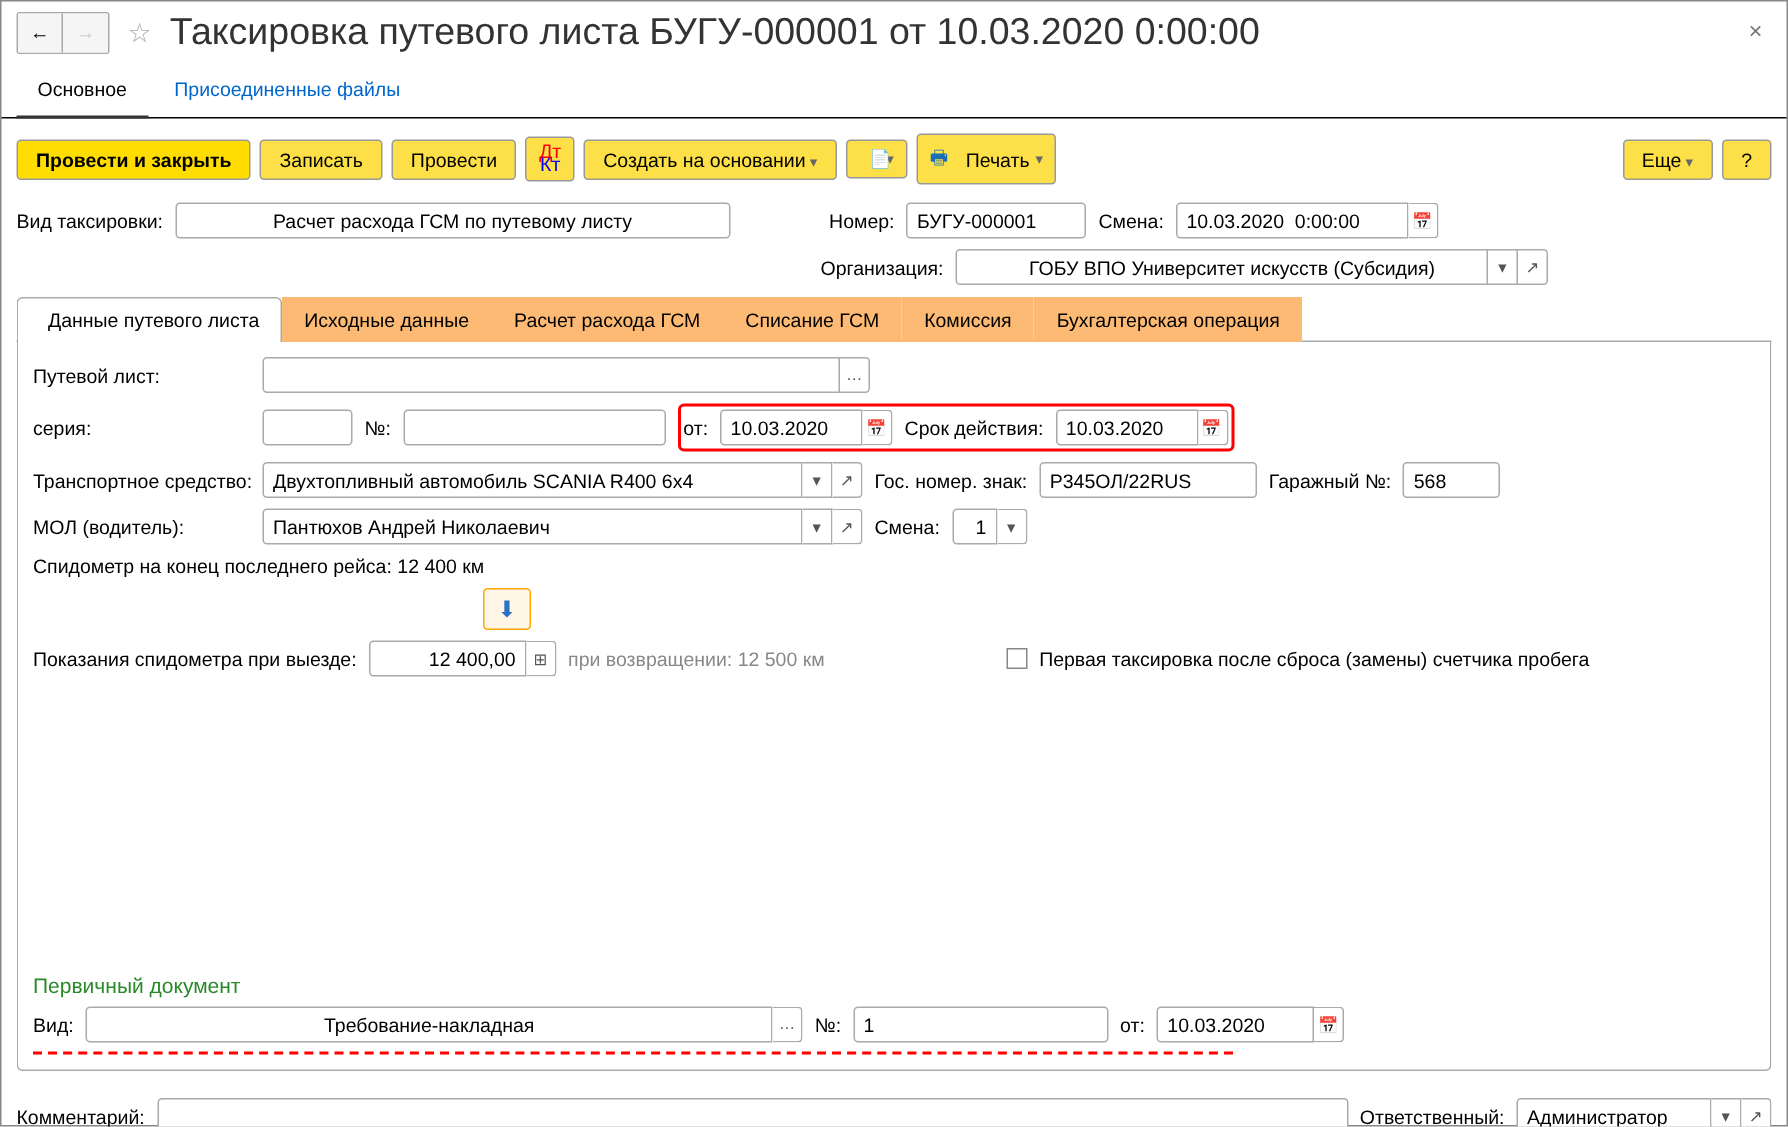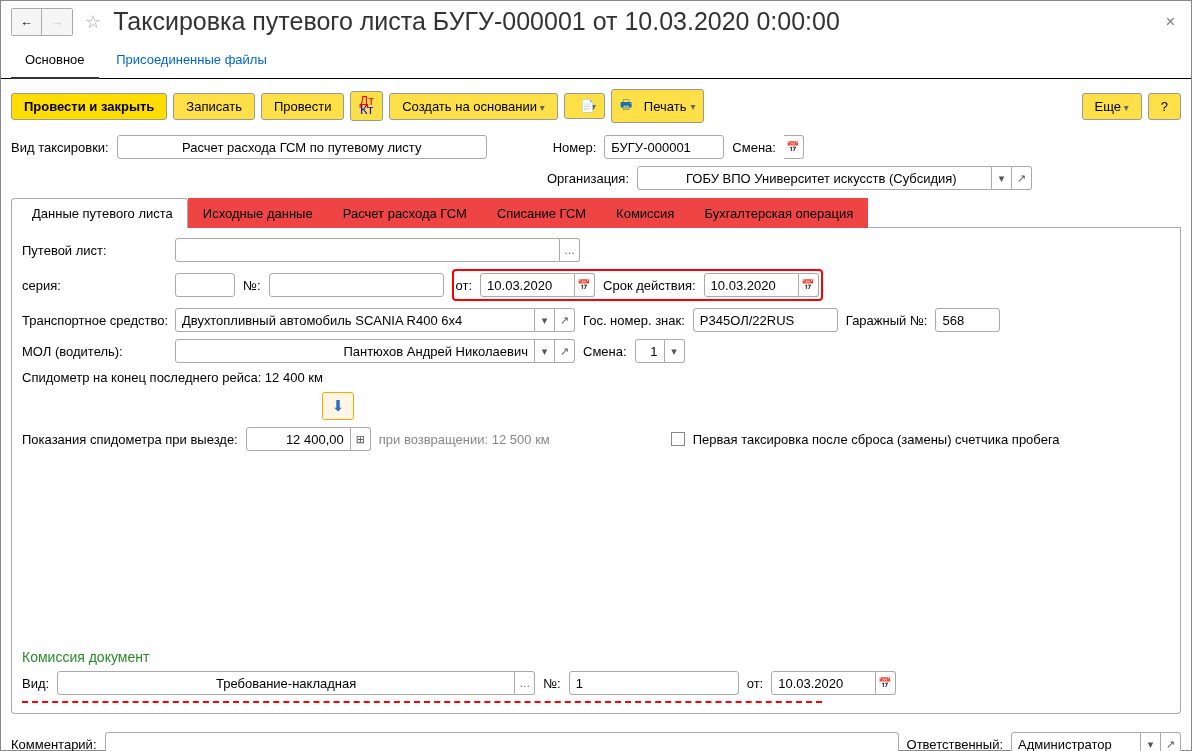--- a/index.html
+++ b/index.html
@@ -30,21 +30,21 @@
 .row { display: flex; align-items: center; gap: 8px; margin-bottom: 7px; }
 .label { white-space: nowrap; }
 .input { border: 1px solid #aaa; padding: 3px 6px; border-radius: 3px; height: 24px; background: #fff; }
 .input-group { display: flex; }
 .input-group .input { border-radius: 3px 0 0 3px; }
 .ig-btn { width: 20px; height: 24px; border: 1px solid #aaa; border-left: none; display: flex; align-items: center; justify-content: center; cursor: pointer; font-size: 11px; color: #555; background: #fff; }
 .ig-btn:last-child { border-radius: 0 3px 3px 0; }
 .ig-btn.sep { border-radius: 0; }
 
 .tabs { display: flex; border-bottom: 1px solid #aaa; margin-top: 4px; }
-.tab { padding: 7px 14px; border: 1px solid transparent; border-bottom: none; cursor: pointer; position: relative; top: 1px; background: #ef4444; }
+.tab { padding: 7px 14px; border: 1px solid transparent; border-bottom: none; cursor: pointer; position: relative; top: 1px; background: #fdba74; }
 .tab.active { border-color: #aaa; border-radius: 4px 4px 0 0; background: #fff; padding-left: 20px; }
 
 .tab-body { border: 1px solid #aaa; border-top: none; padding: 10px; border-radius: 0 0 4px 4px; height: 486px; position: relative; }
 
 .highlight { border: 2px solid red; padding: 2px; border-radius: 4px; display: flex; align-items: center; gap: 8px; }
 .arrow-down-btn { width: 32px; height: 28px; border: 1px solid #ffa500; background: #fff6e6; border-radius: 3px; display: flex; align-items: center; justify-content: center; cursor: pointer; }
 
 .primary-doc { position: absolute; bottom: 10px; left: 10px; right: 10px; }
 .green-title { color: #2a8a2a; font-size: 14px; margin-bottom: 6px; }
 .red-dashed { border-bottom: 2px dashed red; margin-top: 6px; }
@@ -97,20 +97,21 @@
 
   <div class="form">
     <div class="row">
       <span class="label">Вид таксировки:</span>
       <input class="input" style="width: 370px; text-align: center;" value="Расчет расхода ГСМ по путевому листу">
       <span style="width:50px"></span>
       <span class="label">Номер:</span>
       <input class="input" style="width: 120px;" value="БУГУ-000001">
       <span class="label">Смена:</span>
       <div class="input-group">
+        <input class="input" style="width: 155px;" value="10.03.2020  0:00:00">
         <div class="ig-btn">📅</div>
       </div>
     </div>
     <div class="row">
       <span style="width:528px"></span>
       <span class="label">Организация:</span>
       <div class="input-group">
         <input class="input" style="width: 355px; padding-left: 48px;" value="ГОБУ ВПО Университет искусств (Субсидия)">
         <div class="ig-btn sep">▾</div>
         <div class="ig-btn">↗</div>
@@ -163,21 +164,21 @@
         </div>
         <span class="label">Гос. номер. знак:</span>
         <input class="input" style="width: 145px;" value="Р345ОЛ/22RUS">
         <span class="label">Гаражный №:</span>
         <input class="input" style="width: 65px;" value="568">
       </div>
 
       <div class="row">
         <span class="label" style="width:145px">МОЛ (водитель):</span>
         <div class="input-group">
-          <input class="input" style="width: 360px; text-align: right;" value="Пантюхов Андрей Николаевич">
+          <input class="input" style="width: 360px;" value="Пантюхов Андрей Николаевич">
           <div class="ig-btn sep">▾</div>
           <div class="ig-btn">↗</div>
         </div>
         <span class="label">Смена:</span>
         <div class="input-group">
           <input class="input" style="width: 30px; text-align: right;" value="1">
           <div class="ig-btn">▾</div>
         </div>
       </div>
 
@@ -197,21 +198,21 @@
           <input class="input" style="width: 105px; text-align: right;" value="12 400,00">
           <div class="ig-btn">⊞</div>
         </div>
         <span class="label" style="color:#888">при возвращении: 12 500 км</span>
         <span style="width:105px"></span>
         <div class="checkbox"></div>
         <span class="label">Первая таксировка после сброса (замены) счетчика пробега</span>
       </div>
 
       <div class="primary-doc">
-        <div class="green-title">Комиссия документ</div>
+        <div class="green-title">Первичный документ</div>
         <div class="row" style="margin-bottom:0">
           <span class="label">Вид:</span>
           <div class="input-group">
             <input class="input" style="width: 458px; text-align: center;" value="Требование-накладная">
             <div class="ig-btn">…</div>
           </div>
           <span class="label">№:</span>
           <input class="input" style="width: 170px;" value="1">
           <span class="label">от:</span>
           <div class="input-group">

